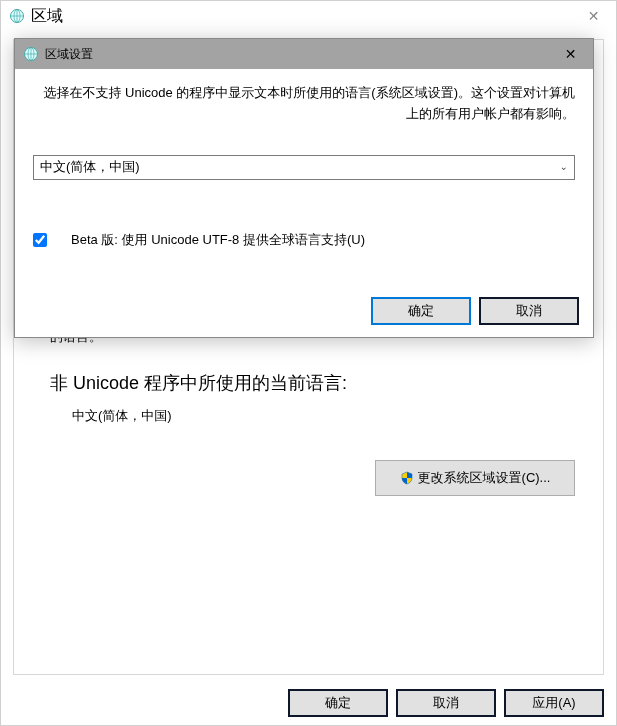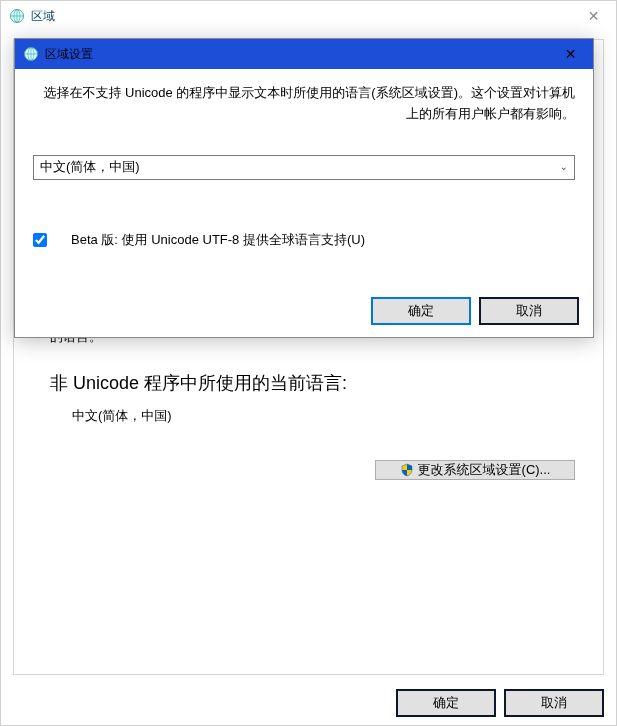--- a/index.html
+++ b/index.html
@@ -35,22 +35,22 @@
     }
     .parent-titlebar .title-icon {
       width: 16px;
       height: 16px;
       margin-right: 6px;
       display: flex;
       align-items: center;
       justify-content: center;
     }
     .parent-titlebar .title-text {
-      font-size: 12px;
-      color: #0c4a6e;
+      font-size: 16px;
+      color: #000000;
     }
     .parent-titlebar .close-area {
       position: absolute;
       right: 0;
       top: 0;
       width: 45px;
       height: 30px;
       display: flex;
       align-items: center;
       justify-content: center;
@@ -95,21 +95,21 @@
       padding-left: 40px;
     }
     .change-button-row {
       margin-top: 35px;
       display: flex;
       justify-content: flex-end;
       padding-right: 10px;
     }
     .change-button {
       min-width: 200px;
-      height: 20px;
+      height: 36px;
       background: #e1e1e1;
       border: 1px solid #adadad;
       font-size: 13px;
       display: flex;
       align-items: center;
       justify-content: center;
       gap: 4px;
       cursor: pointer;
     }
     .shield-icon {
@@ -149,21 +149,21 @@
       background: #fff;
       border: 1px solid #888;
       box-shadow: 0 3px 20px rgba(0,0,0,0.25);
       z-index: 10;
     }
     .modal-titlebar {
       height: 30px;
       display: flex;
       align-items: center;
       padding: 0 1px 0 8px;
-      background: #1d4ed8;
+      background: #a3a3a3;
       position: relative;
     }
     .modal-titlebar .title-icon {
       width: 16px;
       height: 16px;
       margin-right: 6px;
       display: flex;
     }
     .modal-titlebar .title-text {
       font-size: 12px;
@@ -271,20 +271,21 @@
             </svg>
           </span>
           <span>更改系统区域设置(C)...</span>
         </button>
       </div>
     </div>
 
     <div class="bottom-buttons">
       <button class="std-button">确定</button>
       <button class="std-button">取消</button>
+      <button class="std-button">应用(A)</button>
     </div>
   </div>
 </div>
 
 <div class="modal">
   <div class="modal-titlebar">
     <span class="title-icon">
       <svg width="16" height="16" viewBox="0 0 16 16">
         <circle cx="8" cy="8" r="6.5" fill="#dff" stroke="#4aa" stroke-width="1"></circle>
         <path d="M1.5 8 H14.5 M8 1.5 V14.5" stroke="#4aa" stroke-width="0.7"></path>

